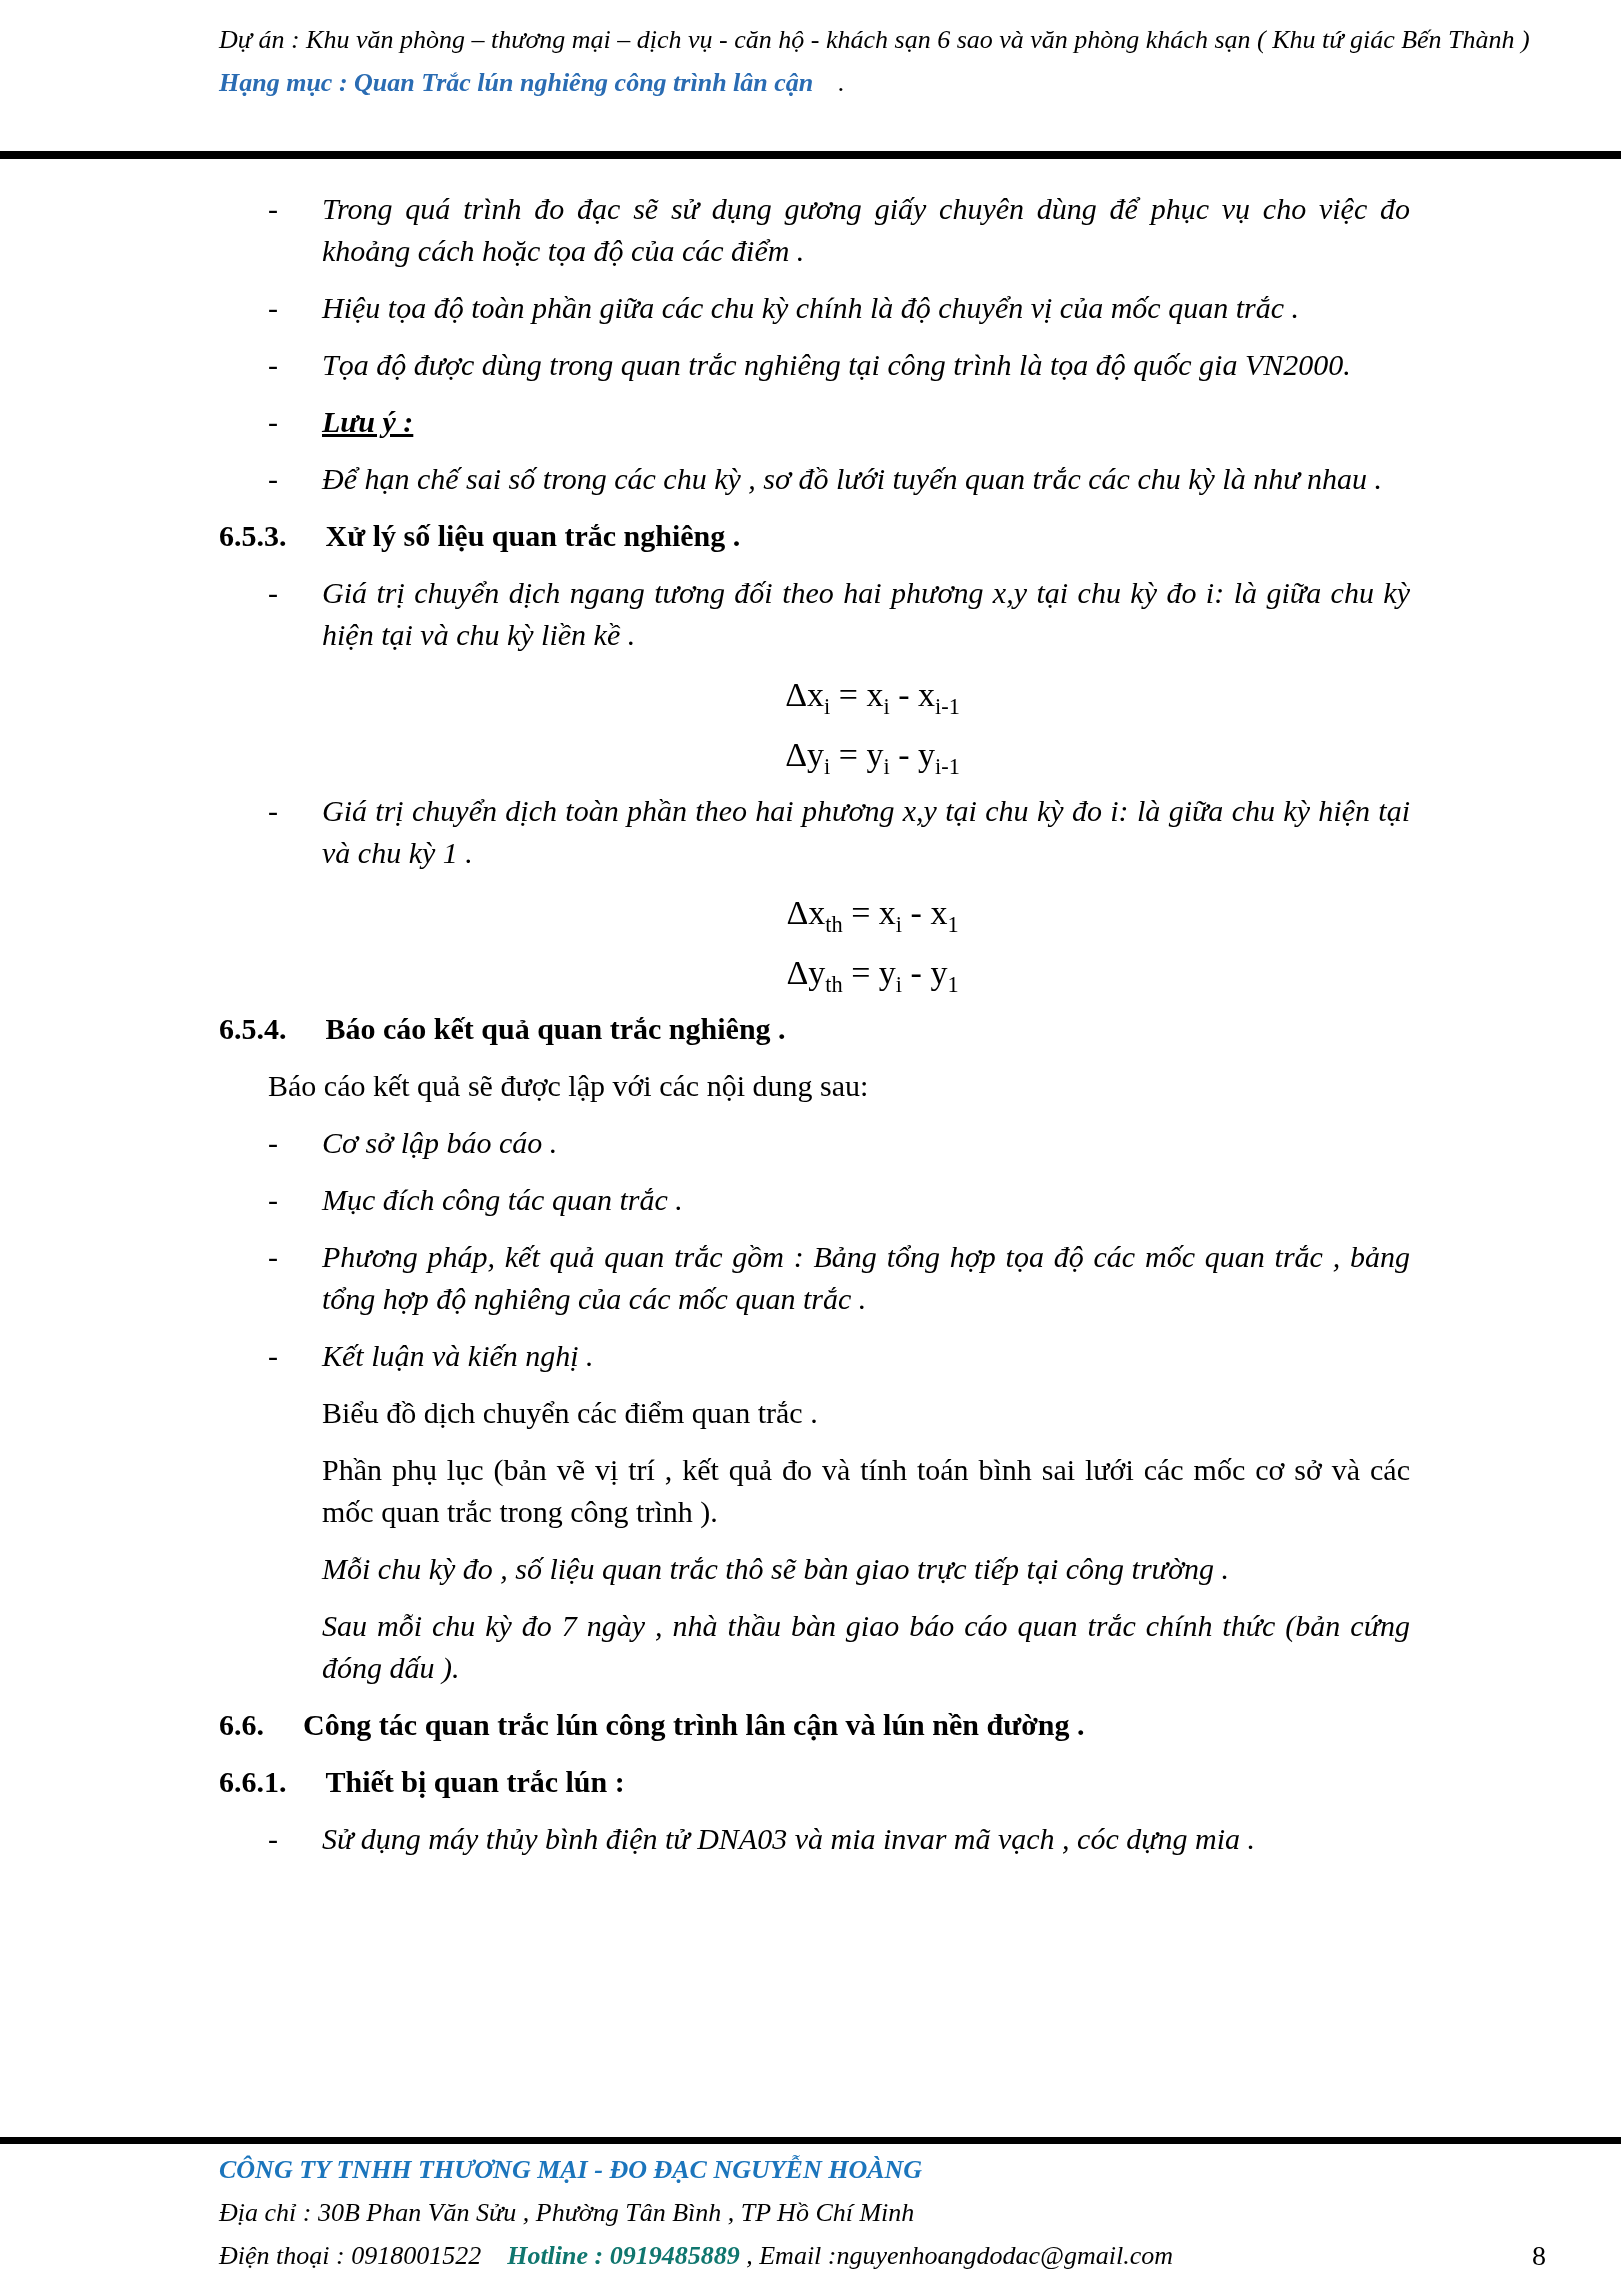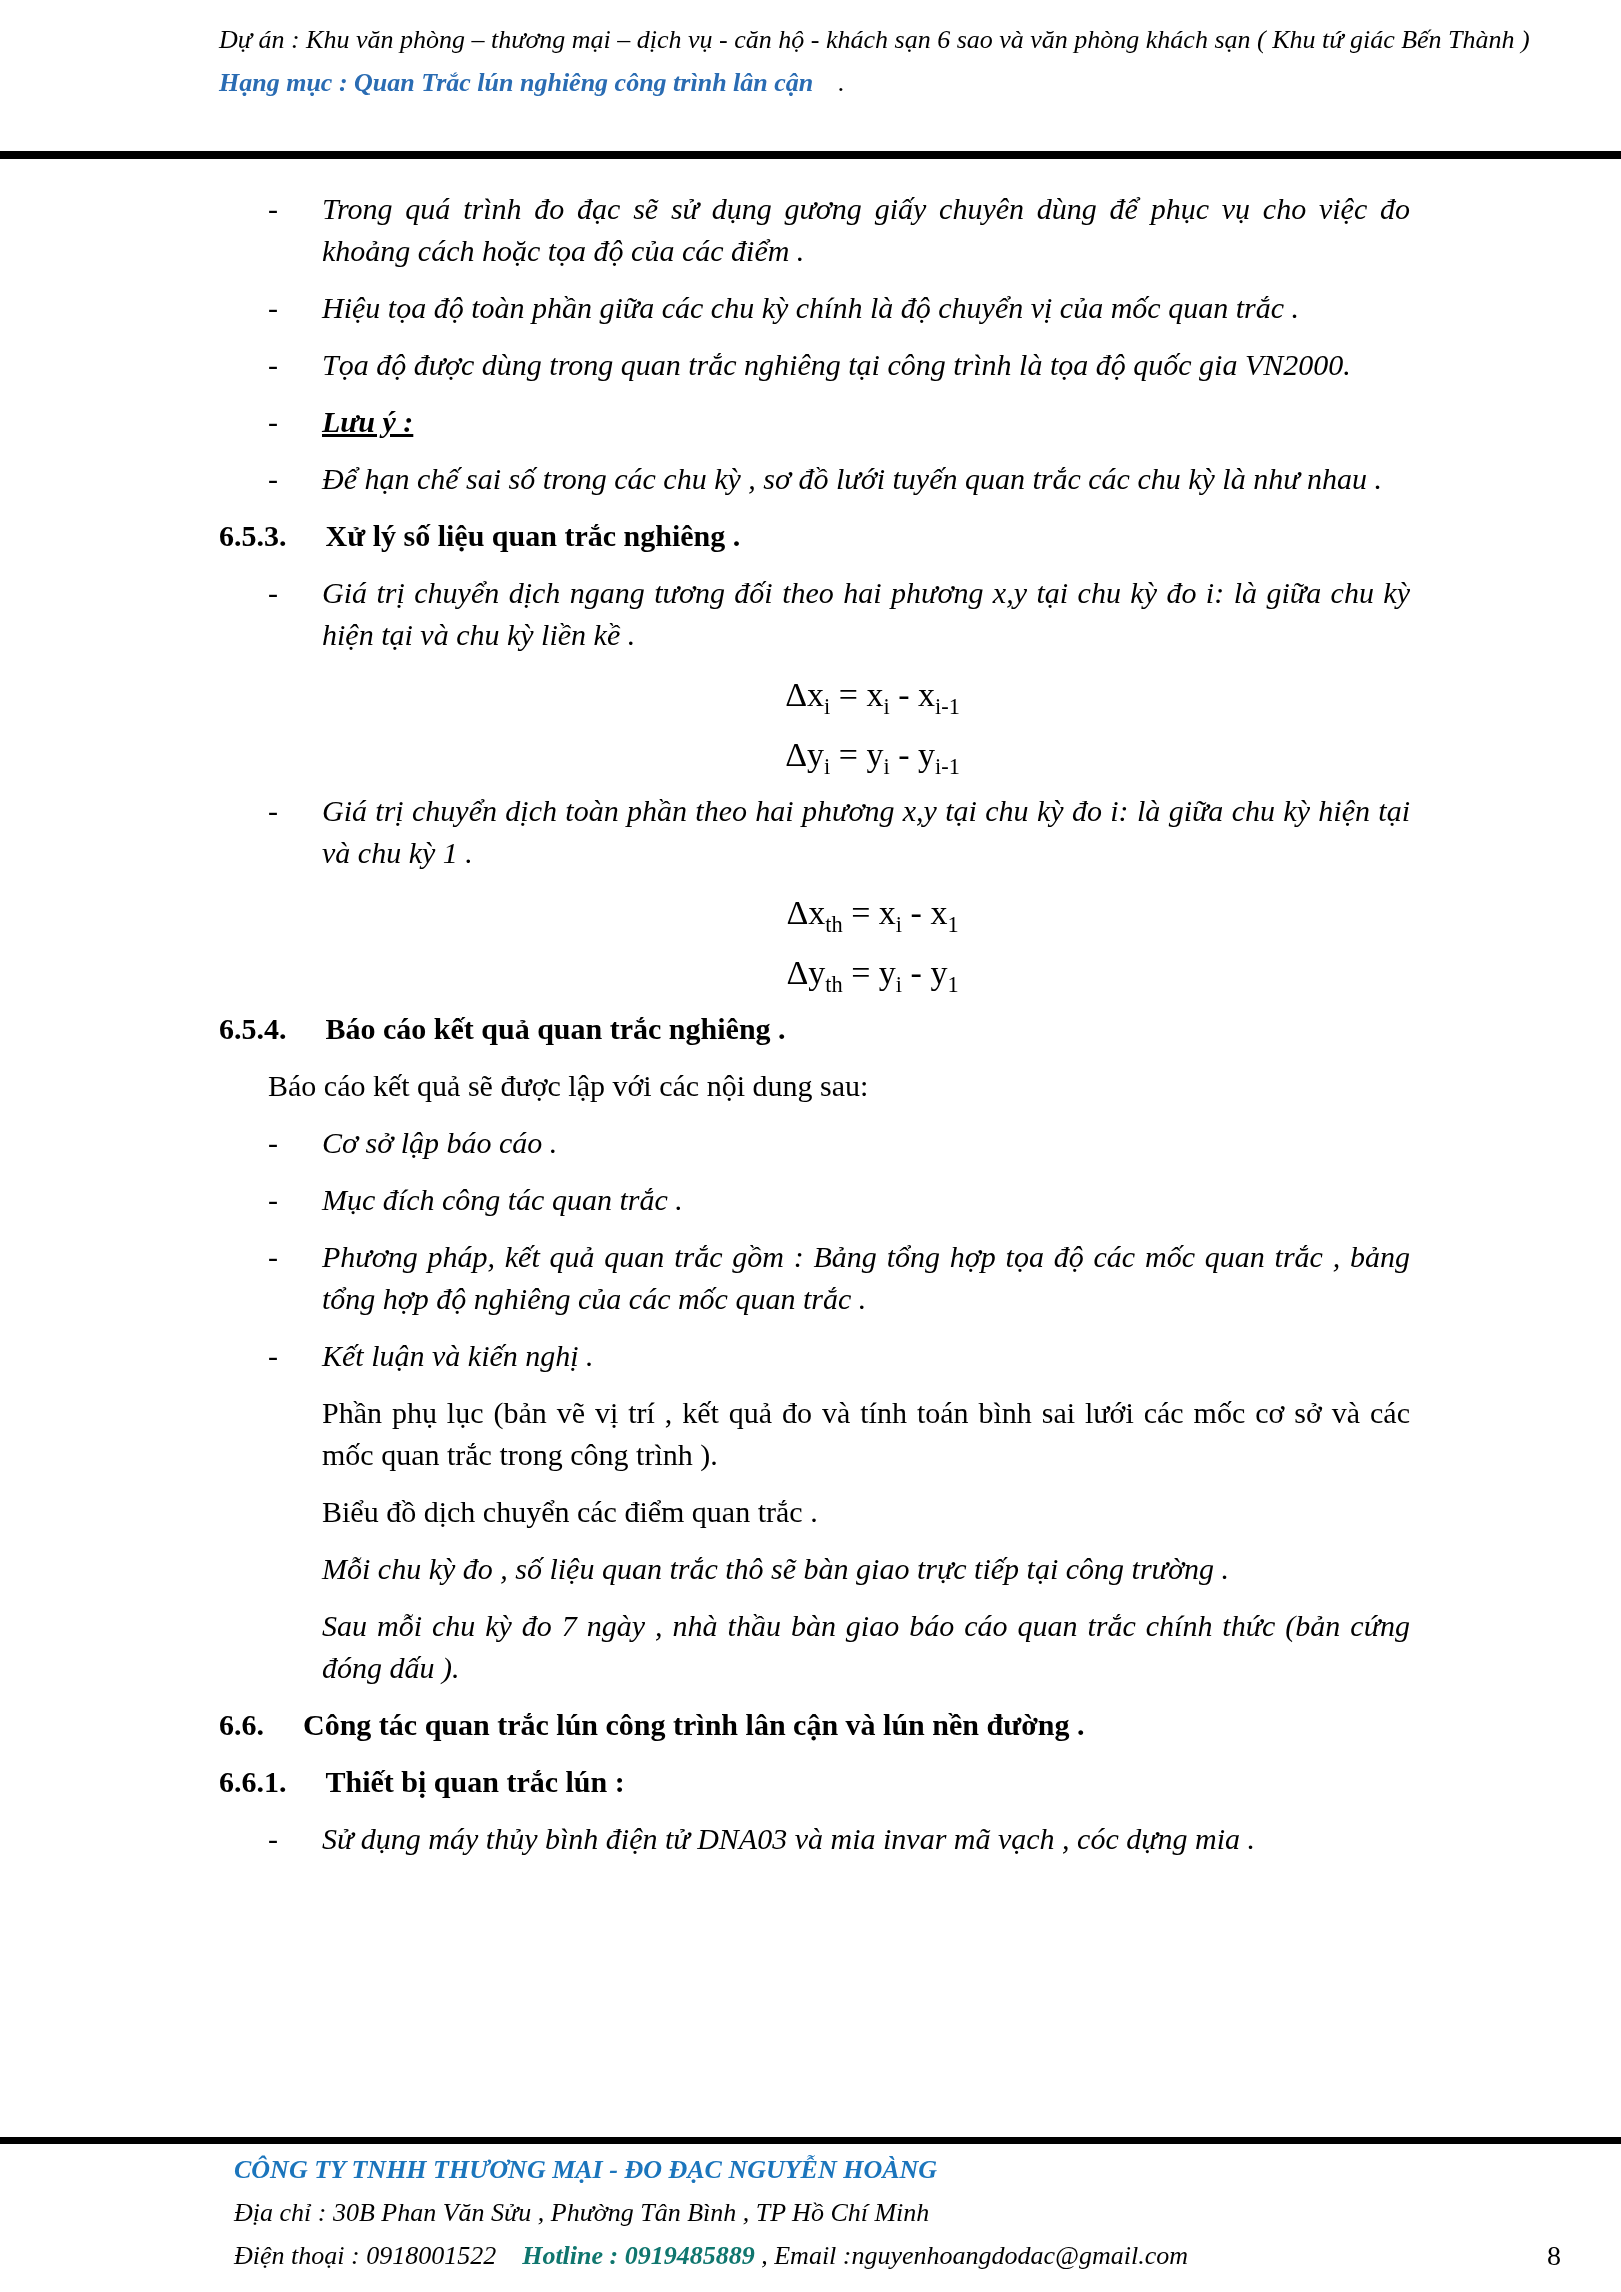--- a/index.html
+++ b/index.html
@@ -38,21 +38,21 @@
   .formula{
     text-align:center;font-size:34px;line-height:47px;
     margin:3.6px 0 12.5px 0;padding-left:116px;
   }
   .formula sub{font-size:22.4px;line-height:0;}
   
   .footer-rule{
     position:absolute;top:2137px;left:0;width:1621px;height:7.2px;background:#000;
   }
   .footer{
-    position:absolute;top:2148px;left:234px;width:1343px;
+    position:absolute;top:2148px;left:219px;width:1343px;
     font-size:26px;font-style:italic;line-height:43px;
   }
   .footer .company{color:#1b75bc;font-weight:bold;}
   .footer .hotline{color:#0f766e;font-weight:bold;}
   .footer .page-num{float:right;font-style:normal;font-size:28px;margin-right:16px;}
 </style>
 </head>
 <body>
 
 <div class="header">
@@ -137,23 +137,23 @@
   <div class="blk bullet">
     <span class="dash">-</span>
     <span class="text">Phương pháp, kết quả quan trắc gồm : Bảng tổng hợp tọa độ các mốc quan trắc , bảng tổng hợp độ nghiêng của các mốc quan trắc .</span>
   </div>
 
   <div class="blk bullet">
     <span class="dash">-</span>
     <span class="text">Kết luận và kiến nghị .</span>
   </div>
 
+  <div class="blk p2">Biểu đồ dịch chuyển các điểm quan trắc .</div>
+
   <div class="blk p2">Phần phụ lục (bản vẽ vị trí , kết quả đo và tính toán bình sai lưới các mốc cơ  sở và các mốc quan trắc trong công trình ).</div>
-
-  <div class="blk p2">Biểu đồ dịch chuyển các điểm quan trắc .</div>
 
   <div class="blk p2 italic">Mỗi chu kỳ đo , số liệu quan trắc thô sẽ bàn giao trực tiếp tại công trường .</div>
 
   <div class="blk p2 italic">Sau mỗi chu kỳ đo 7 ngày , nhà thầu bàn giao báo cáo quan trắc chính thức (bản cứng đóng dấu ).</div>
 
   <div class="blk h2">
     <span class="num">6.6.</span><span>Công tác quan trắc lún công trình lân cận và lún nền đường .</span>
   </div>
 
   <div class="blk h2">

